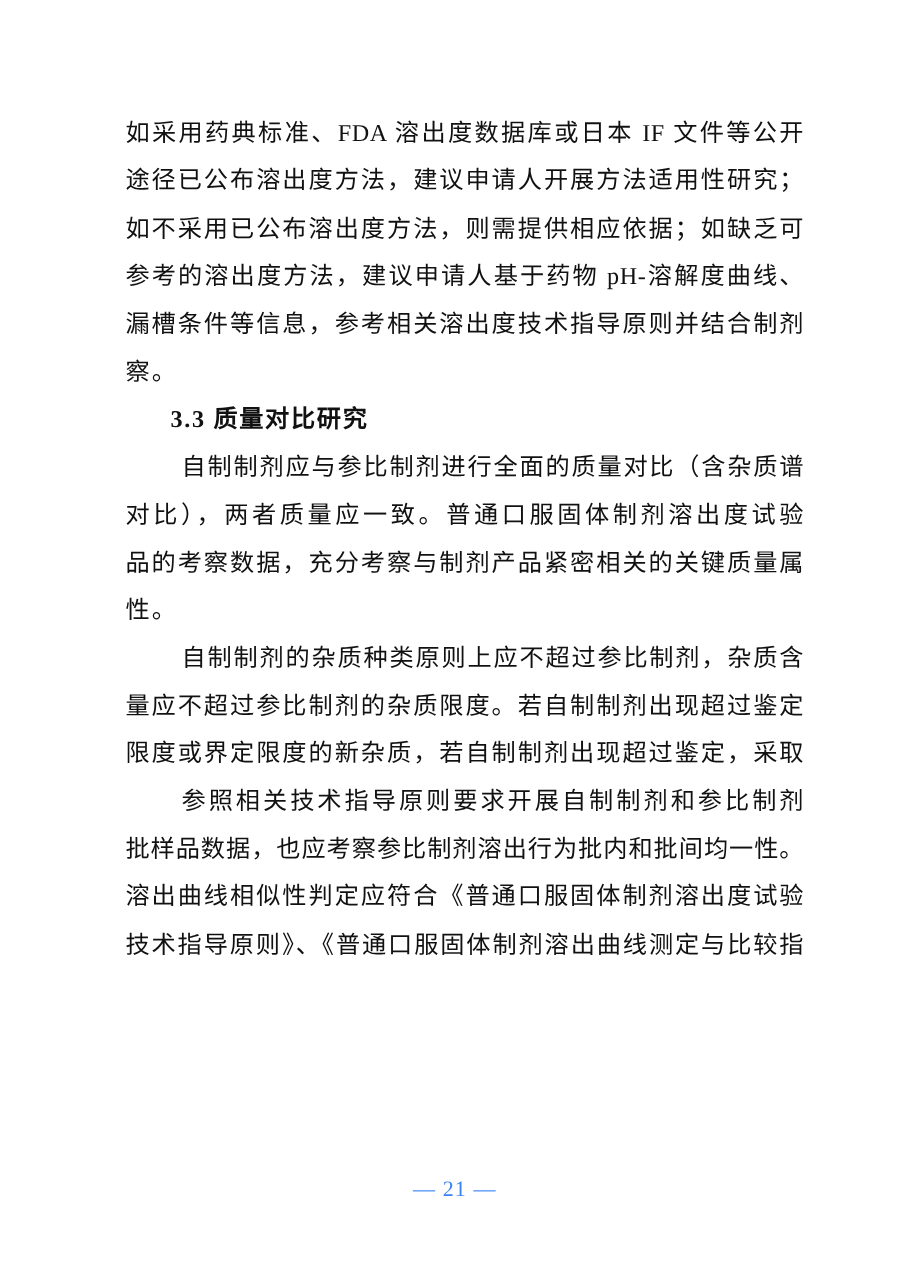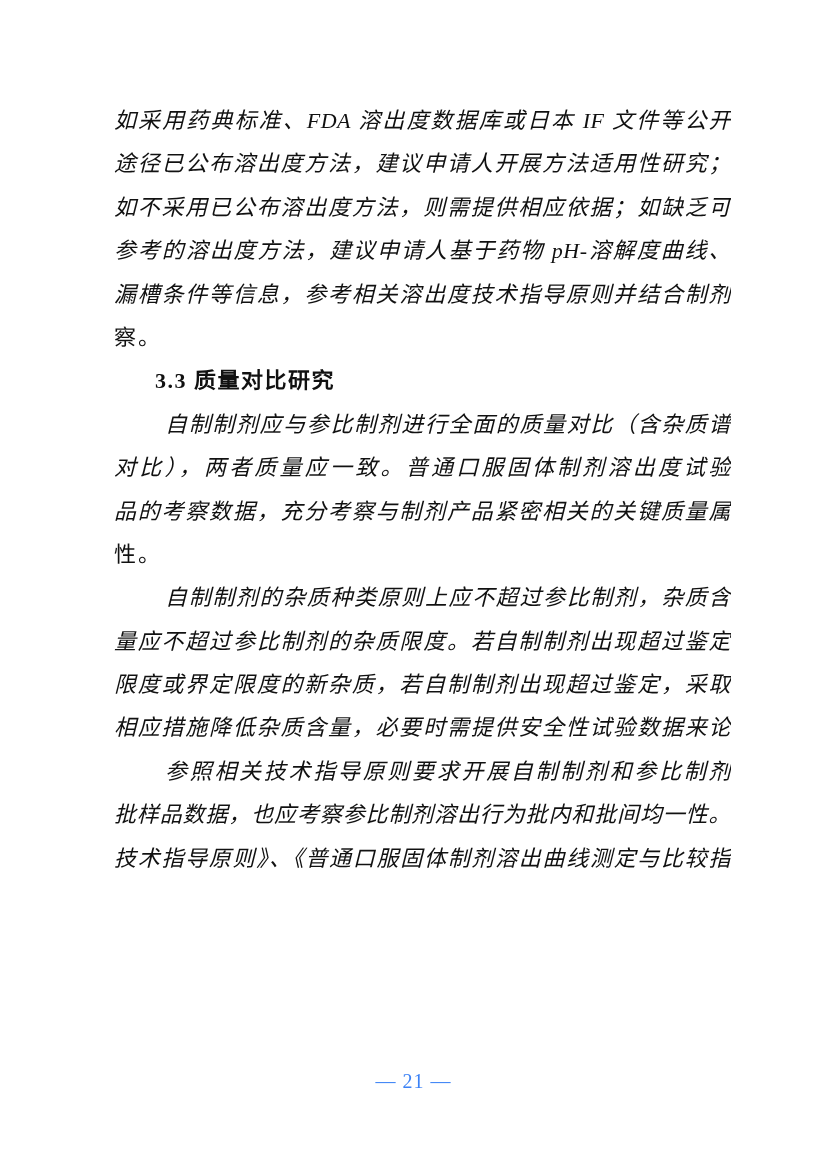--- a/index.html
+++ b/index.html
@@ -31,21 +31,20 @@
     letter-spacing: 2px;
     text-align: left;
     overflow: hidden;
     white-space: normal;
   }
   .line.fill {
     text-align: justify;
     text-align-last: justify;
     text-justify: inter-character;
     letter-spacing: 0.5px;
-    font-style: italic;
   }
   .line.indent {
     padding-left: 51px;
   }
   .line.heading {
     font-weight: 700;
     padding-left: 41px;
     letter-spacing: 1.5px;
   }
   .page-footer {
@@ -72,21 +71,21 @@
       <p class="line fill">漏槽条件等信息，参考相关溶出度技术指导原则并结合制剂</p>
       <p class="line">察。</p>
       <p class="line heading">3.3 质量对比研究</p>
       <p class="line fill indent">自制制剂应与参比制剂进行全面的质量对比（含杂质谱</p>
       <p class="line fill">对比），两者质量应一致。普通口服固体制剂溶出度试验</p>
       <p class="line fill">品的考察数据，充分考察与制剂产品紧密相关的关键质量属</p>
       <p class="line">性。</p>
       <p class="line fill indent">自制制剂的杂质种类原则上应不超过参比制剂，杂质含</p>
       <p class="line fill">量应不超过参比制剂的杂质限度。若自制制剂出现超过鉴定</p>
       <p class="line fill">限度或界定限度的新杂质，若自制制剂出现超过鉴定，采取</p>
-      <p class="line fill">相应措施降低杂质含量，必要时需提供安全性试验数据来论</p>
       <p class="line fill indent">参照相关技术指导原则要求开展自制制剂和参比制剂</p>
       <p class="line fill">批样品数据，也应考察参比制剂溶出行为批内和批间均一性。</p>
+      <p class="line fill">溶出曲线相似性判定应符合《普通口服固体制剂溶出度试验</p>
       <p class="line fill">技术指导原则》、《普通口服固体制剂溶出曲线测定与比较指</p>
     </main>
   <footer class="page-footer">
     <span>— 21 —</span>
   </footer>
 </div>
 
 </body></html>

